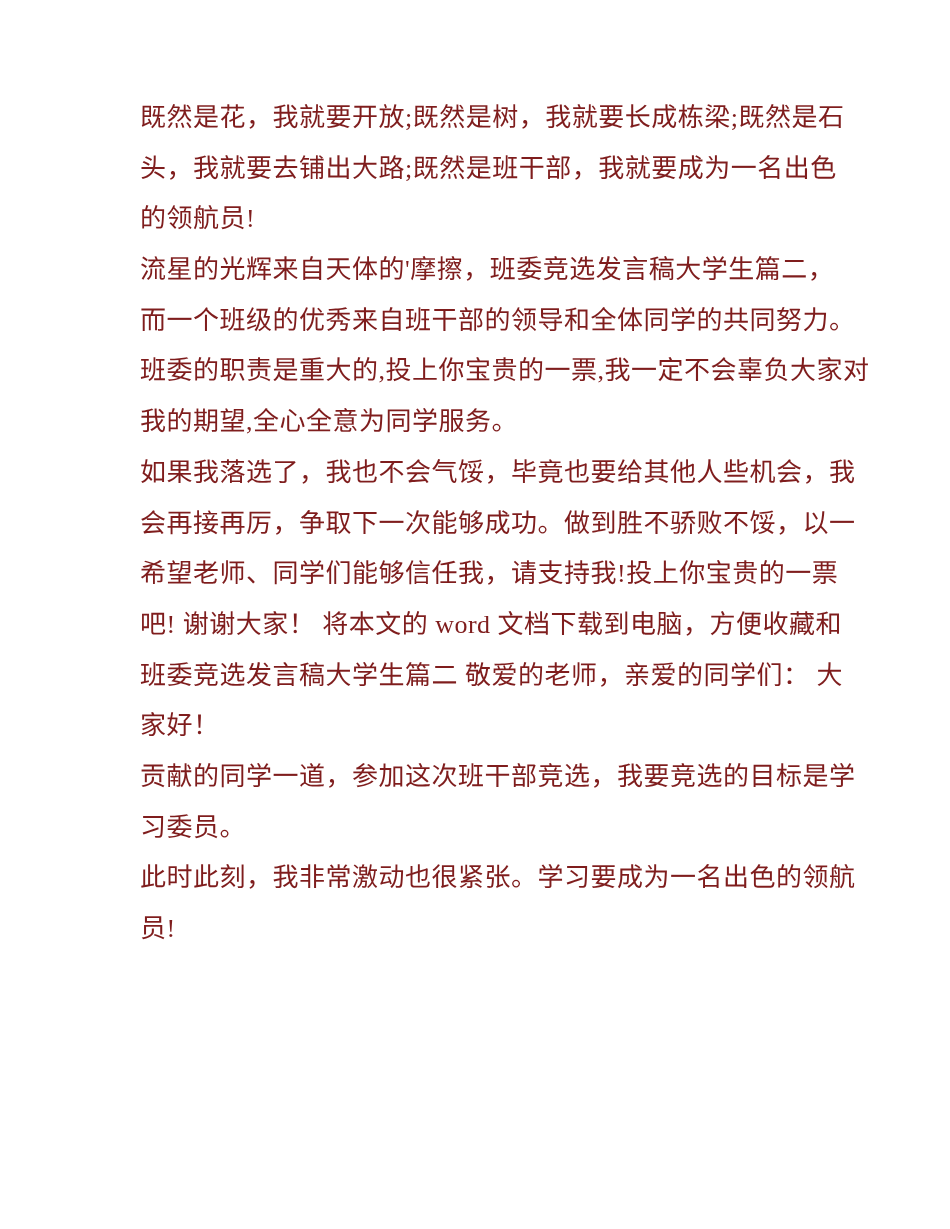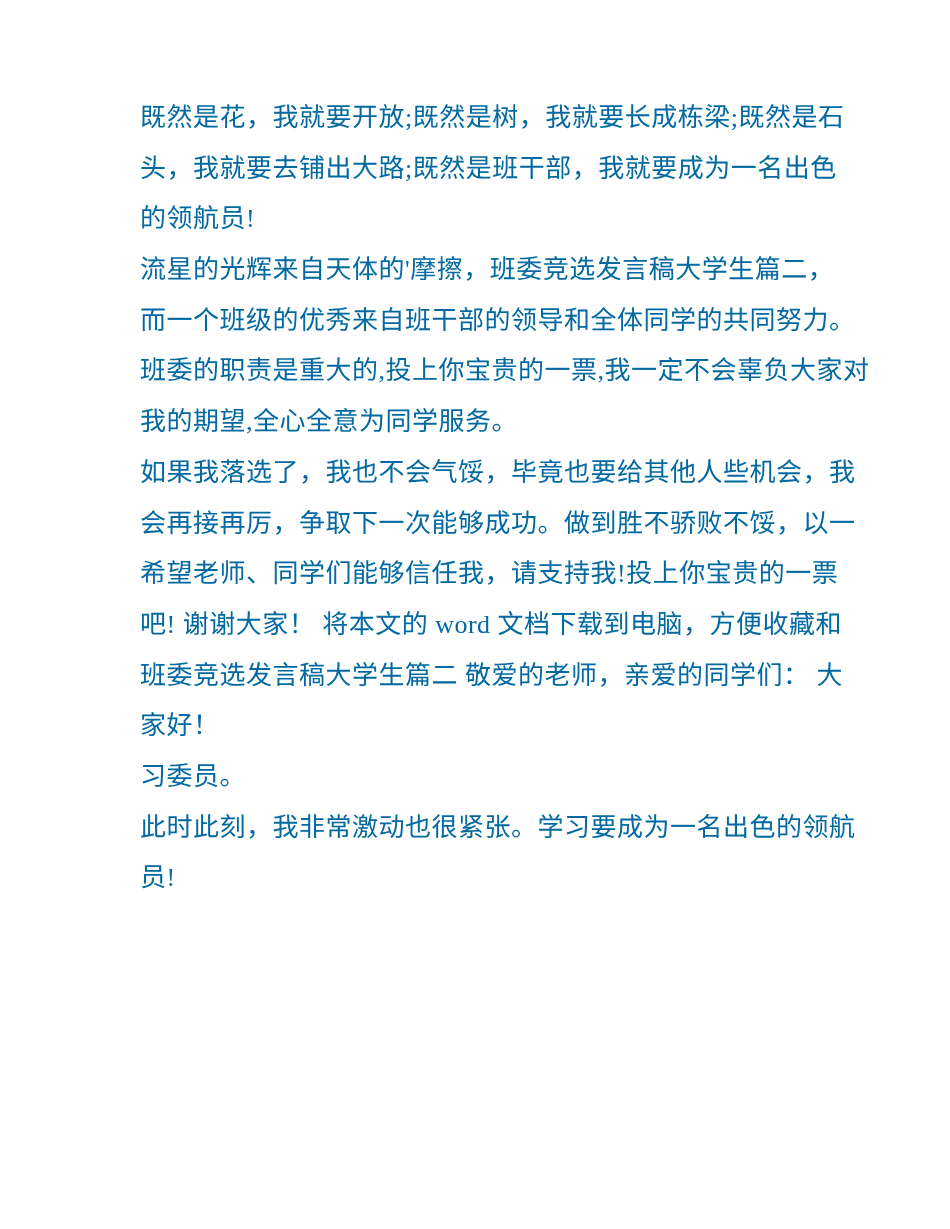--- a/index.html
+++ b/index.html
@@ -33,31 +33,32 @@
     white-space: pre;
     letter-spacing: 0.5px;
     font-weight: 400;
     -webkit-font-smoothing: antialiased;
   }
 </style>
 </head>
 <body style="background: rgb(255, 255, 255);">
 
 <div class="doc-page">
-  <div class="doc-body" id="doc-body" style="color: #0369a1;">
+  <div class="doc-body" id="doc-body" style="color: #7f1d1d;">
       <div class="line">既然是花，我就要开放;既然是树，我就要长成栋梁;既然是石</div>
       <div class="line">头，我就要去铺出大路;既然是班干部，我就要成为一名出色</div>
       <div class="line">的领航员!</div>
       <div class="line">流星的光辉来自天体的'摩擦，班委竞选发言稿大学生篇二，</div>
       <div class="line">而一个班级的优秀来自班干部的领导和全体同学的共同努力。</div>
       <div class="line">班委的职责是重大的,投上你宝贵的一票,我一定不会辜负大家对</div>
       <div class="line">我的期望,全心全意为同学服务。</div>
       <div class="line">如果我落选了，我也不会气馁，毕竟也要给其他人些机会，我</div>
       <div class="line">会再接再厉，争取下一次能够成功。做到胜不骄败不馁，以一</div>
       <div class="line">希望老师、同学们能够信任我，请支持我!投上你宝贵的一票</div>
       <div class="line">吧! 谢谢大家！ 将本文的 word 文档下载到电脑，方便收藏和</div>
       <div class="line">班委竞选发言稿大学生篇二 敬爱的老师，亲爱的同学们： 大</div>
       <div class="line">家好！</div>
+      <div class="line">贡献的同学一道，参加这次班干部竞选，我要竞选的目标是学</div>
       <div class="line">习委员。</div>
       <div class="line">此时此刻，我非常激动也很紧张。学习要成为一名出色的领航</div>
       <div class="line">员!</div>
     </div>
 </div>
 
 </body></html>

